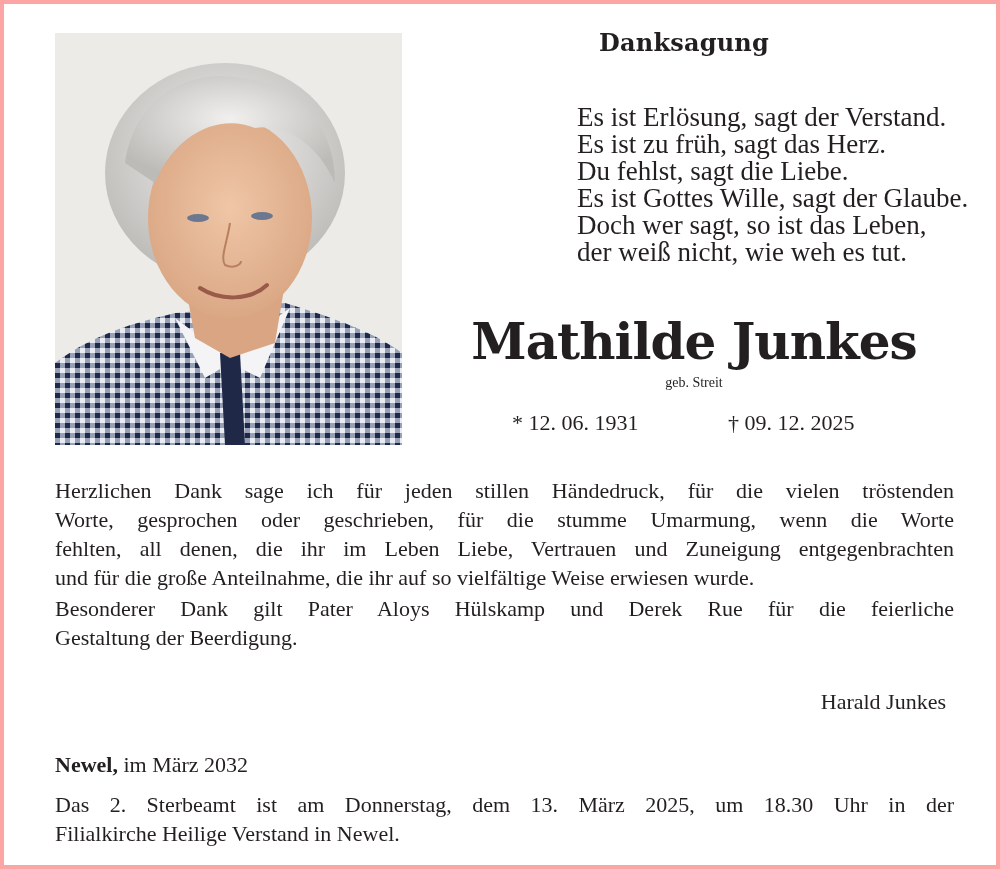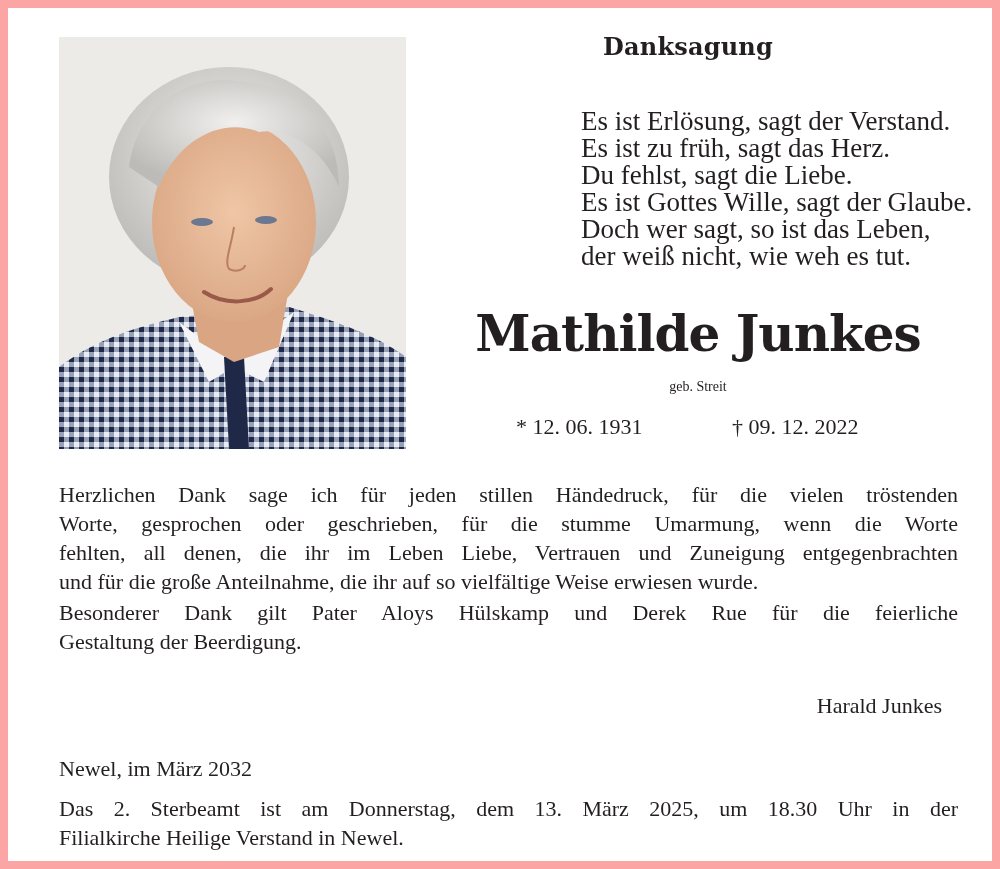--- a/index.html
+++ b/index.html
@@ -1,21 +1,21 @@
 <!DOCTYPE html>
 <html><head>
   <meta charset="utf-8">
   <style>
     html, body { margin: 0; padding: 0; background: #ffffff; }
     body { width: 1000px; height: 869px; overflow: hidden; }
     .frame {
       position: absolute; left: 0; top: 0;
       width: 1000px; height: 869px;
       box-sizing: border-box;
-      border: 8px solid #fca5a5;
+      border: 4px solid #fca5a5;
       background: #ffffff;
       color: #231f20;
       font-family: "DejaVu Serif", "Liberation Serif", serif;
     }
     .photo {
       position: absolute; left: 51px; top: 29px;
       width: 347px; height: 412px;
       overflow: hidden;
       background: #ecebe7;
     }
@@ -28,21 +28,21 @@
       font-weight: bold; font-size: 24px; letter-spacing: 0.2px;
     }
     .poem {
       position: absolute; left: 573px; top: 100px;
       font-family: "Liberation Serif", serif;
       font-size: 27px; line-height: 27px;
     }
     .poem div { white-space: nowrap; }
 
     .name {
-      position: absolute; left: 440px; top: 296px; width: 500px;
+      position: absolute; left: 440px; top: 308px; width: 500px;
       text-align: center;
       font-family: "DejaVu Serif", serif;
       font-weight: bold; font-size: 50px; letter-spacing: -1px;
       line-height: 60px;
     }
     .maiden {
       position: absolute; left: 560px; top: 371px; width: 260px;
       text-align: center;
       font-family: "Liberation Serif", serif;
       font-size: 14px;
@@ -69,21 +69,21 @@
     .signature {
       position: absolute; right: 50px; top: 685px;
       font-family: "Liberation Serif", serif;
       font-size: 22px;
     }
     .place {
       position: absolute; left: 51px; top: 748px;
       font-family: "Liberation Serif", serif;
       font-size: 22px;
     }
-    .place b { font-weight: normal; }
+    .place b { font-weight: bold; }
     .p3 { top: 786px; }
   </style>
 </head>
 <body>
 
 <div class="frame">
 
   <div class="photo">
     <svg viewBox="0 0 347 412" preserveAspectRatio="none">
       <defs>
@@ -141,21 +141,21 @@
   <div class="name">Mathilde Junkes</div>
   <div class="maiden">geb. Streit</div>
 
   <div class="dates">
     <span class="born">
       <span>*</span>
       <span>12. 06. 1931</span>
     </span>
     <span class="died">
       <span>†</span>
-      <span>09. 12. 2022</span>
+      <span>09. 12. 2025</span>
     </span>
   </div>
 
   <div class="body-text p1">
     <span class="line">Herzlichen Dank sage ich für jeden stillen Händedruck, für die vielen tröstenden</span>
     <span class="line">Worte, gesprochen oder geschrieben, für die stumme Umarmung, wenn die Worte</span>
     <span class="line">fehlten, all denen, die ihr im Leben Liebe, Vertrauen und Zuneigung entgegenbrachten</span>
     <span class="line last">und für die große Anteilnahme, die ihr auf so vielfältige Weise erwiesen wurde.</span>
   </div>
 

